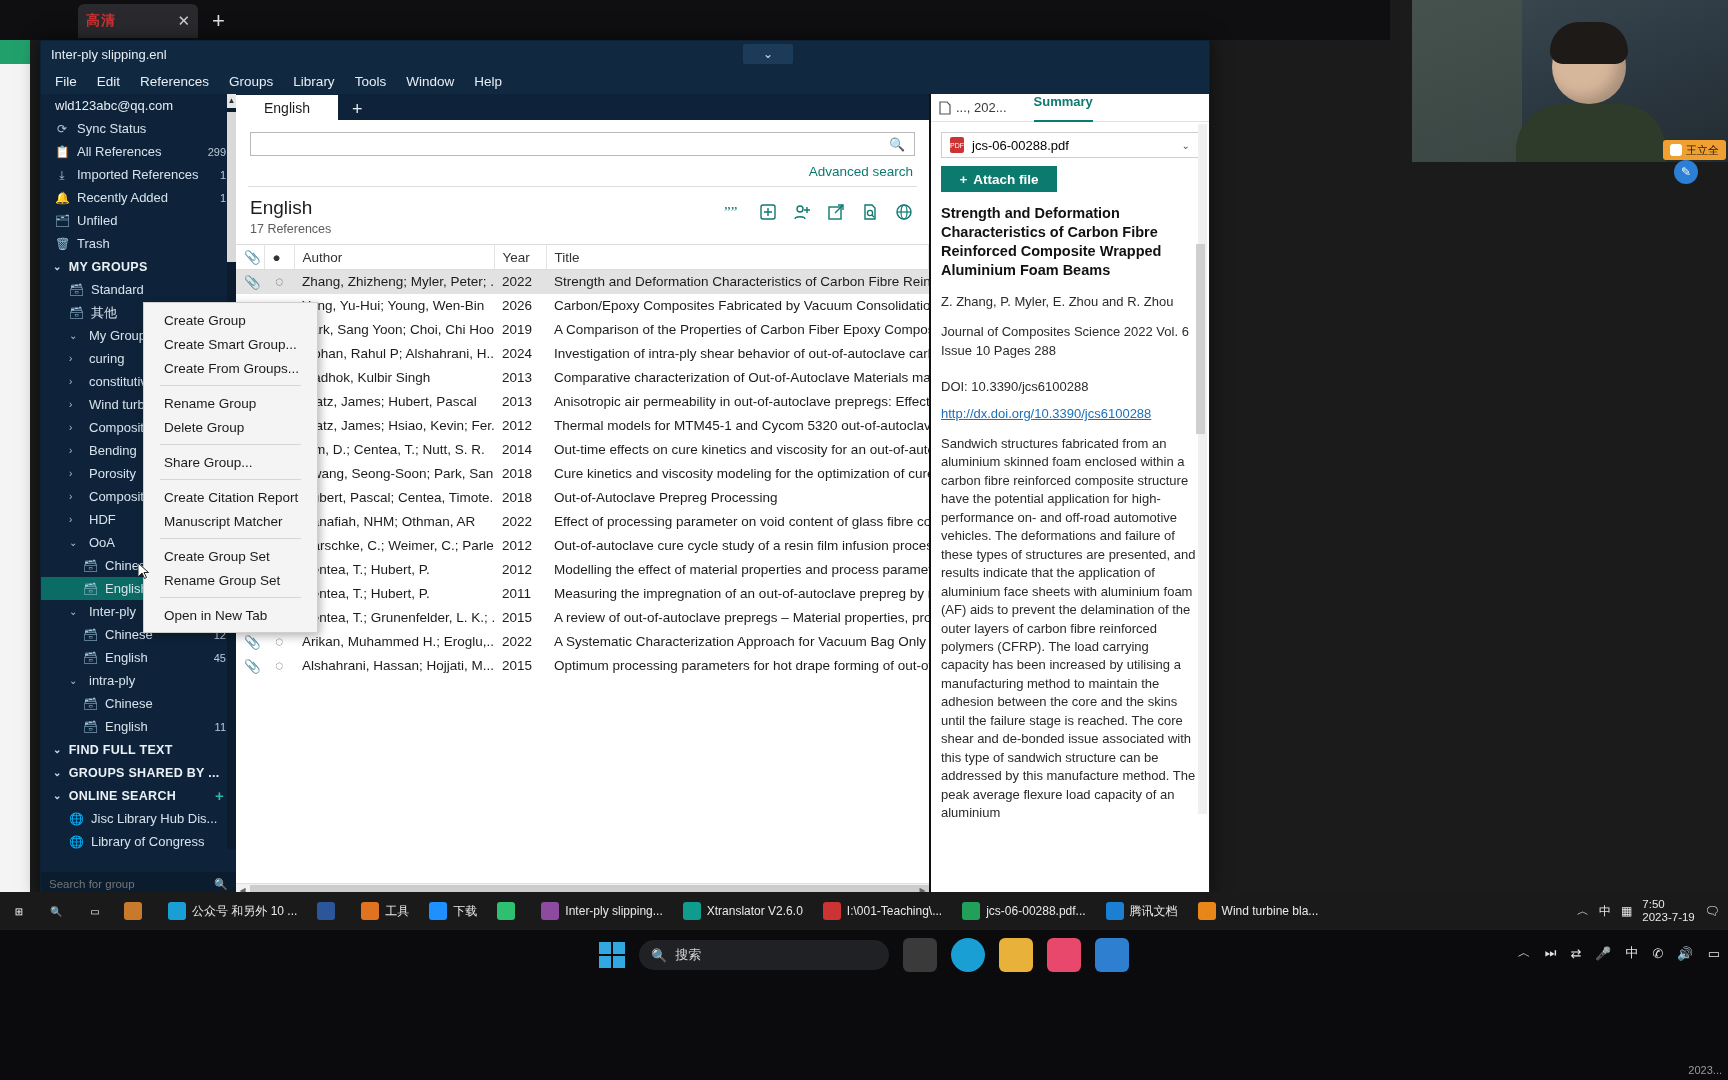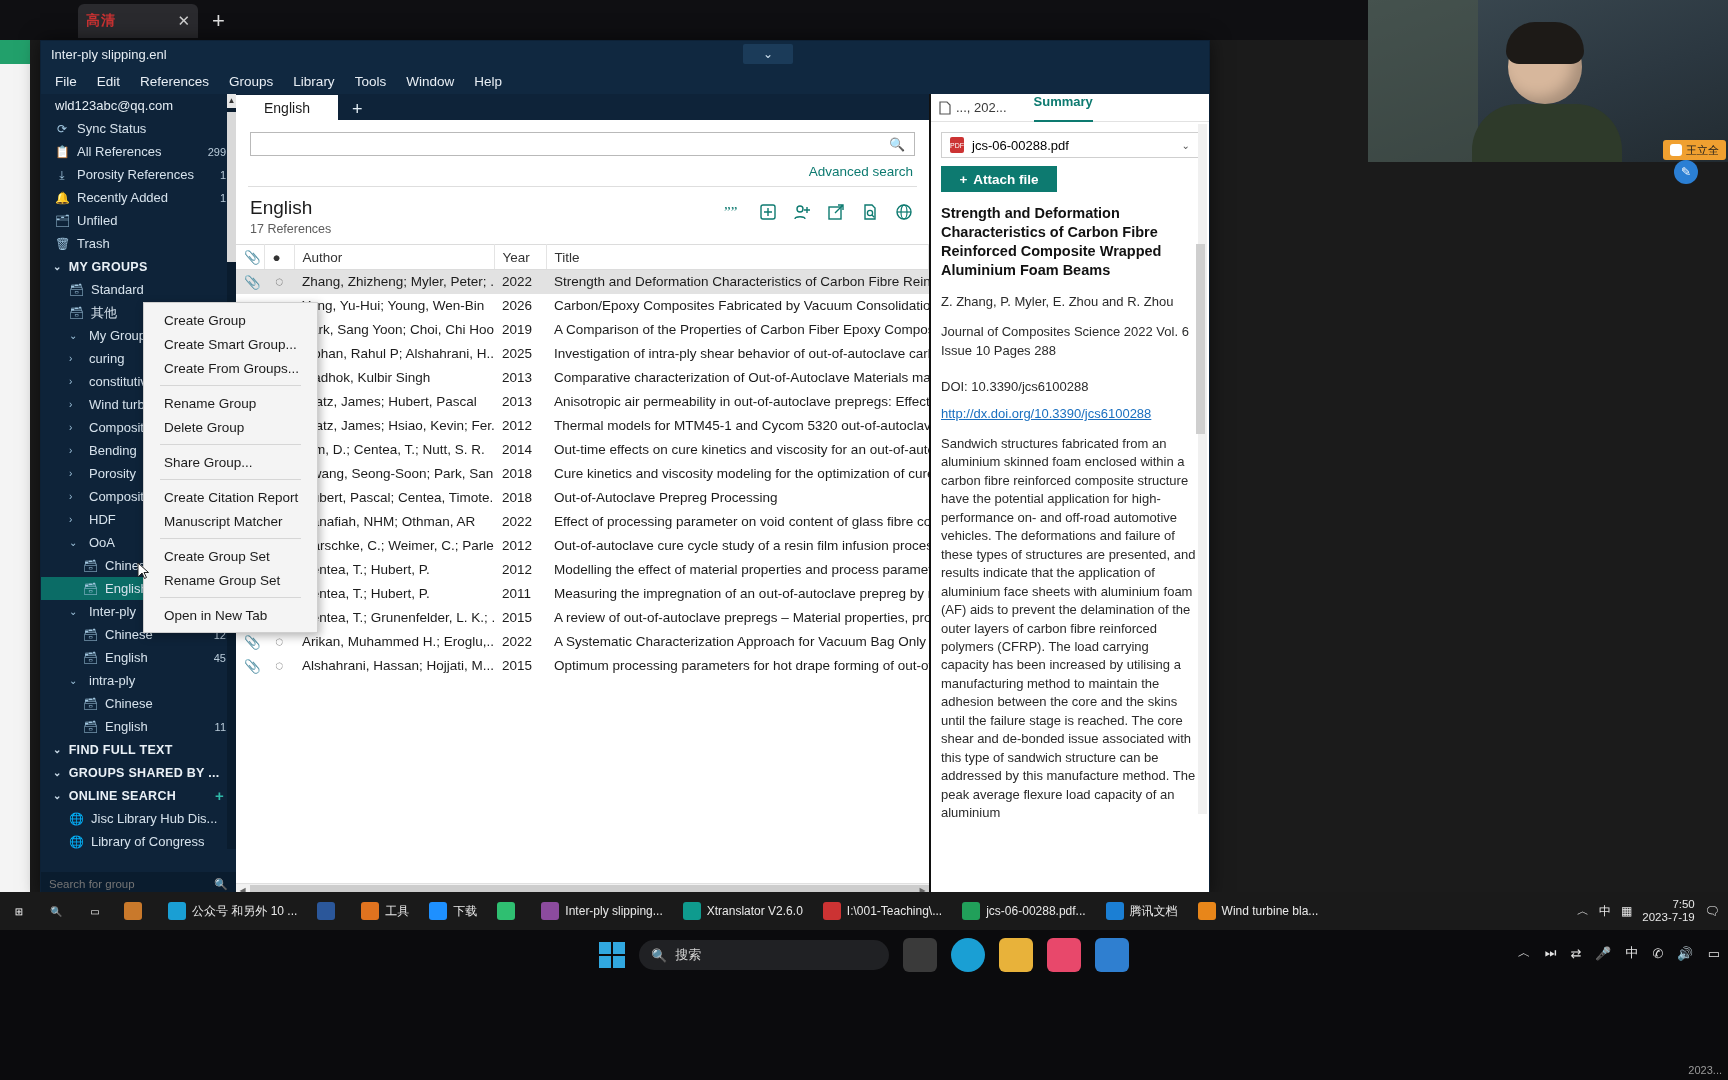--- a/index.html
+++ b/index.html
@@ -22,21 +22,21 @@
   .tab-chip .tab-label { color:#c83232; font-size:14px; font-weight:700; letter-spacing:1px; }
   .tab-chip .tab-close { color:#cfcfcf; font-size:15px; margin-left:auto; }
   .tab-plus { position:absolute; left:212px; top:10px; color:#dedede; font-size:22px; line-height:1; }
 
   
   .rail { position:absolute; left:0; top:40px; width:30px; height:900px; background:#f4f4f4; }
   .rail-head { position:absolute; left:0; top:40px; width:30px; height:24px; background:#22a06b; }
 
   
   .cam {
-    position:absolute; right:0; top:0; width:360px; height:162px;
+    position:absolute; right:0; top:0; width:316px; height:162px;
     background:linear-gradient(160deg,#3c4a52 0%,#2b3740 60%,#222b31 100%);
     overflow:hidden;
   }
   .cam .head { position:absolute; left:140px; top:30px; width:74px; height:74px; border-radius:50%;
     background:#d7b79c; box-shadow: inset -8px -6px 14px rgba(0,0,0,.22); }
   .cam .hair { position:absolute; left:138px; top:22px; width:78px; height:42px; border-radius:40px 40px 18px 18px; background:#1d1a17; }
   .cam .body { position:absolute; left:104px; top:104px; width:150px; height:70px; border-radius:46px 46px 0 0; background:#2e3a2a; }
   .cam .bg-l { position:absolute; left:0; top:0; width:110px; height:162px; background:#4e5a4a; opacity:.5; }
   .cam-name {
     position:absolute; right:2px; bottom:2px; height:20px; background:#f0a030;
@@ -163,21 +163,21 @@
   .ctxmenu .sep { height:1px; background:#d6d6d6; margin:5px 10px; }
   .cursor {
     position:absolute; left:137px; top:562px; width:12px; height:18px;
   }
 
   
   .taskbar { position:absolute; left:0; top:892px; width:1728px; height:38px; background:#1a1a1a; display:flex; align-items:center; }
   .tb-item { display:flex; align-items:center; gap:6px; padding:0 10px; height:38px; color:#e9e9e9; font-size:12px; white-space:nowrap; }
   .tb-ico { width:18px; height:18px; border-radius:3px; display:flex; align-items:center; justify-content:center; font-size:10px; color:#fff; }
   .tb-right { margin-left:auto; display:flex; align-items:center; gap:10px; padding-right:8px; color:#e9e9e9; font-size:12px; }
-  .tb-clock { text-align:right; line-height:1.15; font-size:11.5px; }
+  .tb-clock { text-align:left; line-height:1.15; font-size:11.5px; }
 
   .taskbar2 { position:absolute; left:0; top:930px; width:1728px; height:150px; background:#0b0b0d; }
   .tb2-center { position:absolute; left:50%; transform:translateX(-50%); top:8px; display:flex; align-items:center; gap:14px; }
   .win-logo { width:26px; height:26px; display:grid; grid-template-columns:1fr 1fr; grid-gap:2px; }
   .win-logo i { background:#31a8e0; display:block; }
   .srch-pill { width:250px; height:30px; background:#202124; border-radius:16px; display:flex; align-items:center; gap:8px; padding:0 12px; color:#d6d6d6; font-size:13px; }
   .tb2-ico { width:34px; height:34px; border-radius:6px; display:flex; align-items:center; justify-content:center; }
   .tray { position:absolute; right:8px; top:14px; display:flex; align-items:center; gap:14px; color:#e4e4e4; font-size:13px; }
   .date-br { position:absolute; right:6px; bottom:4px; color:#9a9a9a; font-size:11px; }
 </style>
@@ -247,21 +247,21 @@
                 <span>Sync Status</span>
                 <span class="cnt"></span>
               </div>
               <div class="sb-item">
                 <span class="ic">📋</span>
                 <span>All References</span>
                 <span class="cnt">299</span>
               </div>
               <div class="sb-item">
                 <span class="ic">⤓</span>
-                <span>Porosity References</span>
+                <span>Imported References</span>
                 <span class="cnt">1</span>
               </div>
               <div class="sb-item">
                 <span class="ic">🔔</span>
                 <span>Recently Added</span>
                 <span class="cnt">1</span>
               </div>
               <div class="sb-item">
                 <span class="ic">🗂</span>
                 <span>Unfiled</span>
@@ -506,21 +506,21 @@
                 <td class="c-clip"></td>
                 <td class="c-dot"></td>
                 <td class="c-auth">Park, Sang Yoon; Choi, Chi Hoo...</td>
                 <td class="c-year">2019</td>
                 <td>A Comparison of the Properties of Carbon Fiber Epoxy Composites Produced by Non-autoclave with Vacuum Bag Only</td>
               </tr>
               <tr class="">
                 <td class="c-clip"></td>
                 <td class="c-dot"></td>
                 <td class="c-auth">Mohan, Rahul P; Alshahrani, H...</td>
-                <td class="c-year">2025</td>
+                <td class="c-year">2024</td>
                 <td>Investigation of intra-ply shear behavior of out-of-autoclave carbon/epoxy prepreg</td>
               </tr>
               <tr class="">
                 <td class="c-clip"></td>
                 <td class="c-dot"></td>
                 <td class="c-auth">Madhok, Kulbir Singh</td>
                 <td class="c-year">2013</td>
                 <td>Comparative characterization of Out-of-Autoclave Materials made by Automated Fiber Placement and Hand-Lay-Up P</td>
               </tr>
               <tr class="">

